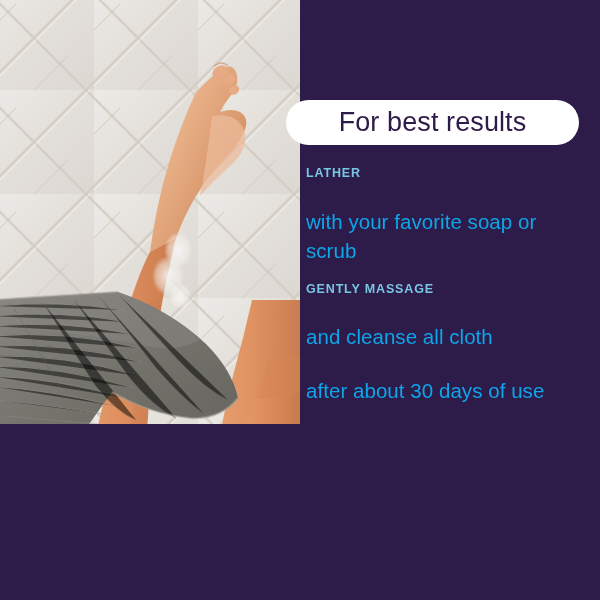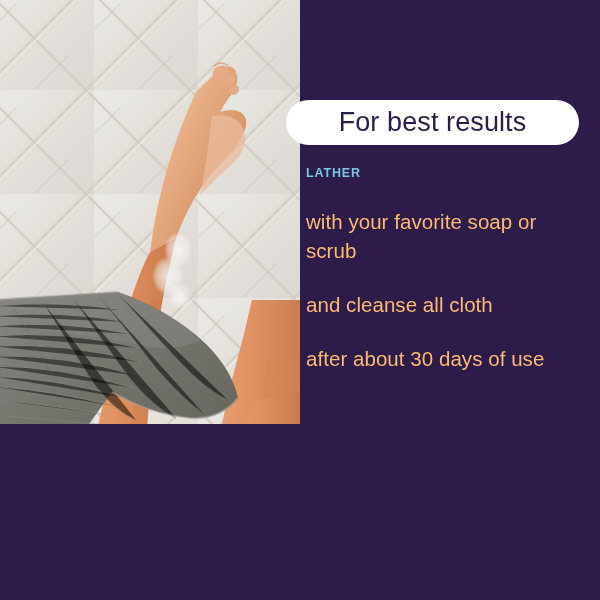--- a/index.html
+++ b/index.html
@@ -62,21 +62,21 @@
   .step:last-child { margin-bottom:0; }
   .step-label {
     color:#79c6e4;
     font-size:12.5px;
     font-weight:bold;
     letter-spacing:0.85px;
     line-height:1.25;
     margin-bottom:3px;
   }
   .step-body {
-    color:#fdba74;
+    color:#0ea5e9;
     font-size:20.5px;
     font-weight:400;
     line-height:29px;
     letter-spacing:0.05px;
     margin-top:25px;
   }
 </style>
 </head>
 <body>
 
@@ -278,20 +278,21 @@
 
       <div class="step">
         <div class="step-label">LATHER</div>
         <div class="step-body">with your favorite soap or scrub</div>
       </div>
 
       <div class="step">
       </div>
 
       <div class="step">
+        <div class="step-label">GENTLY MASSAGE</div>
         <div class="step-body">and cleanse all cloth</div>
       </div>
 
 
       <div class="step">
         <div class="step-body">after about 30 days of use</div>
       </div>
 
     </div>
   </div>

